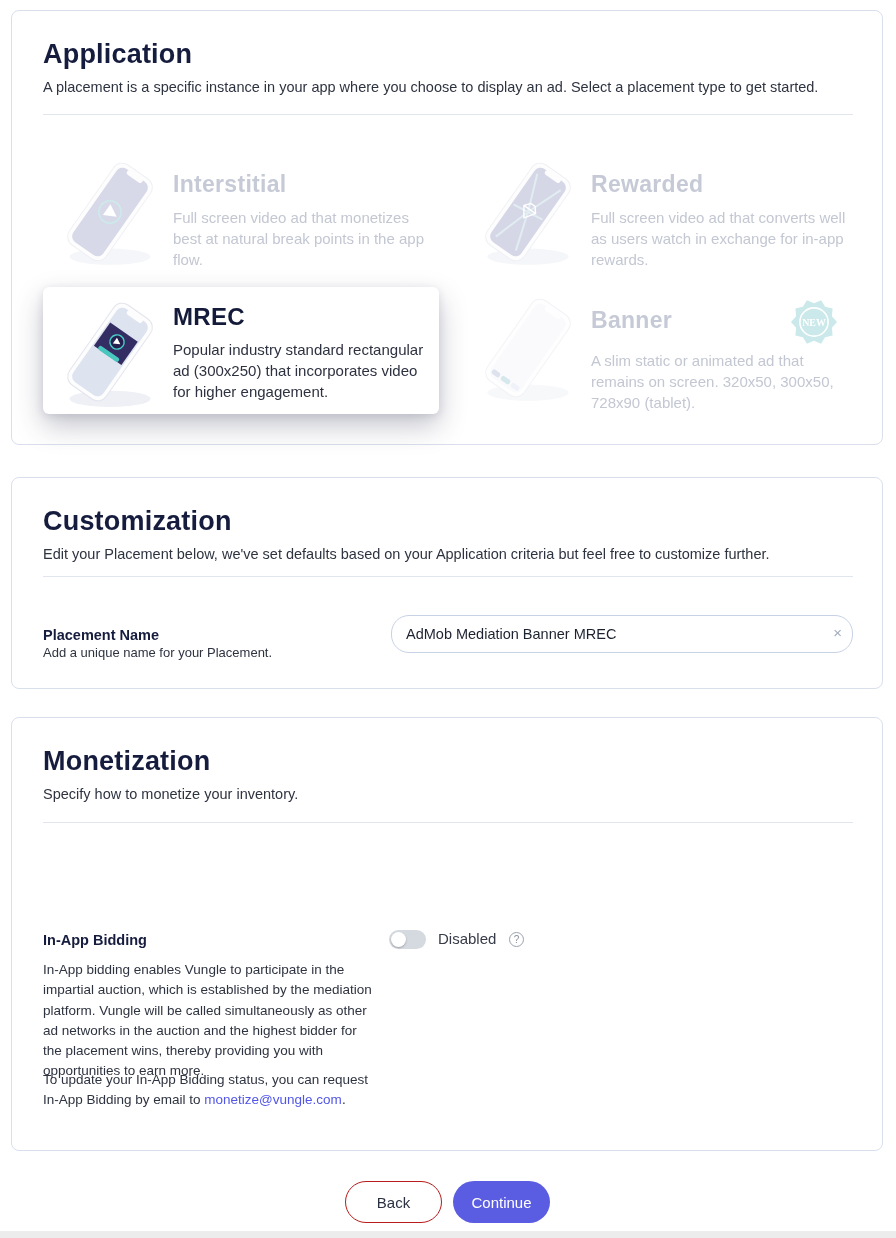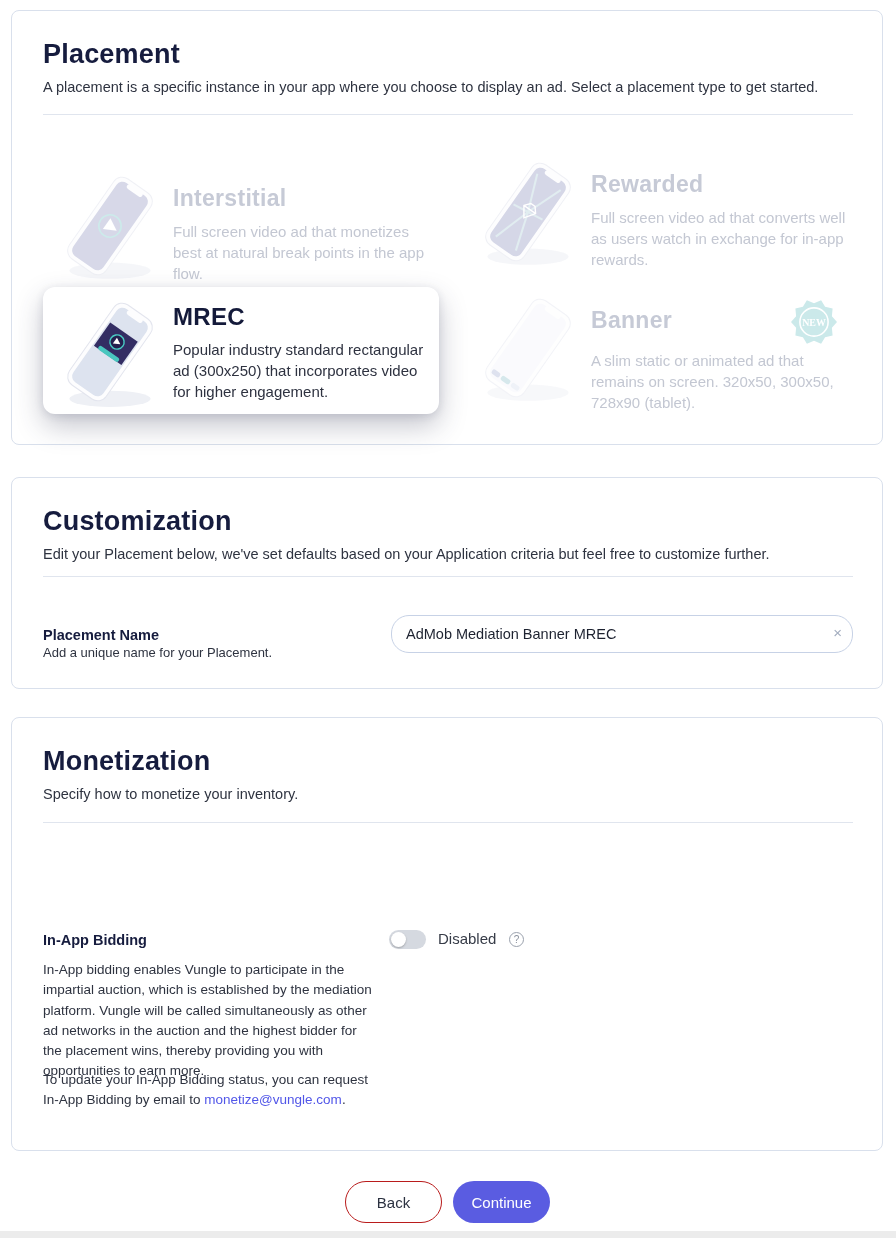--- a/index.html
+++ b/index.html
@@ -21,23 +21,23 @@
   .tile { position: absolute; width: 396px; height: 127px; }
   .tile .phone { position: absolute; left: 6px; top: 0; width: 122px; height: 122px; }
   .tile .tile-text { position: absolute; left: 130px; top: 20px; }
   .tile .tile-title { font-size: 23px; font-weight: 700; letter-spacing: .3px; }
   .tile .tile-desc { margin-top: 9px; font-size: 15px; line-height: 1.4; width: 262px; }
 
   .tile.dimmed .tile-title { color: #c6cad6; }
   .tile.dimmed .tile-desc  { color: #c3c7d2; }
   .tile.dimmed .phone { opacity: .55; }
 
-  #tile-interstitial { left: 31px;  top: 154px; }
+  #tile-interstitial { left: 31px;  top: 140px; }
   #tile-rewarded     { left: 449px; top: 140px; }
-  #tile-mrec         { left: 31px;  top: 276px; background: #fff; border-radius: 12px;
+  #tile-mrec         { left: 31px;  top: 276px; background: #fff; border-radius: 6px;
      box-shadow: 0 12px 28px rgba(45,52,80,.28), 0 2px 8px rgba(45,52,80,.12); z-index: 2; }
   #tile-banner       { left: 449px; top: 276px; }
 
   #tile-mrec .phone { top: 4px; }
   #tile-mrec .tile-text { top: 16px; }
   #tile-mrec .tile-title { color: #141a3a; font-weight: 800; font-size: 24px; }
   #tile-mrec .tile-desc { color: #2e3240; width: 256px; margin-top: 8px; }
   #tile-banner .tile-desc { width: 248px; margin-top: 16px; }
 
   .new-badge { position: absolute; left: 330px; top: 12px; width: 46px; height: 46px; }
@@ -74,21 +74,21 @@
     font-size: 15px; display: flex; align-items: center; justify-content: center; cursor: pointer;
     font-family: "Liberation Sans", sans-serif; }
   #back-button { left: 345px; background: #fff; border: 1px solid #b91c1c; color: #2b3140; }
   #continue-button { left: 453px; background: #5a5ce1; border: none; color: #ffffff; }
   .bottom-strip { position: absolute; left: 0; top: 1231px; width: 896px; height: 7px; background: #ececec; }
 </style>
 </head>
 <body>
 
 <section class="card" id="card-placements">
-  <h1 class="card-title">Placement</h1>
+  <h1 class="card-title">Application</h1>
   <p class="card-sub">A placement is a specific instance in your app where you choose to display an ad. Select a placement type to get started.</p>
   <div class="divider" style="top:103px"></div>
 
   <div class="tile dimmed" id="tile-interstitial">
     <svg class="phone" viewBox="0 0 120 120">
       <ellipse cx="60" cy="104" rx="40" ry="8" fill="#eef0f5"></ellipse>
       <g transform="rotate(35 60 60)">
         <rect x="38" y="12" width="44" height="96" rx="10" fill="#fdfdfe" stroke="#e3e5ee"></rect>
         <rect x="42" y="16" width="36" height="88" rx="7" fill="#b7bad7"></rect>
         <rect x="51" y="15" width="18" height="5" rx="2.5" fill="#fdfdfe"></rect>

